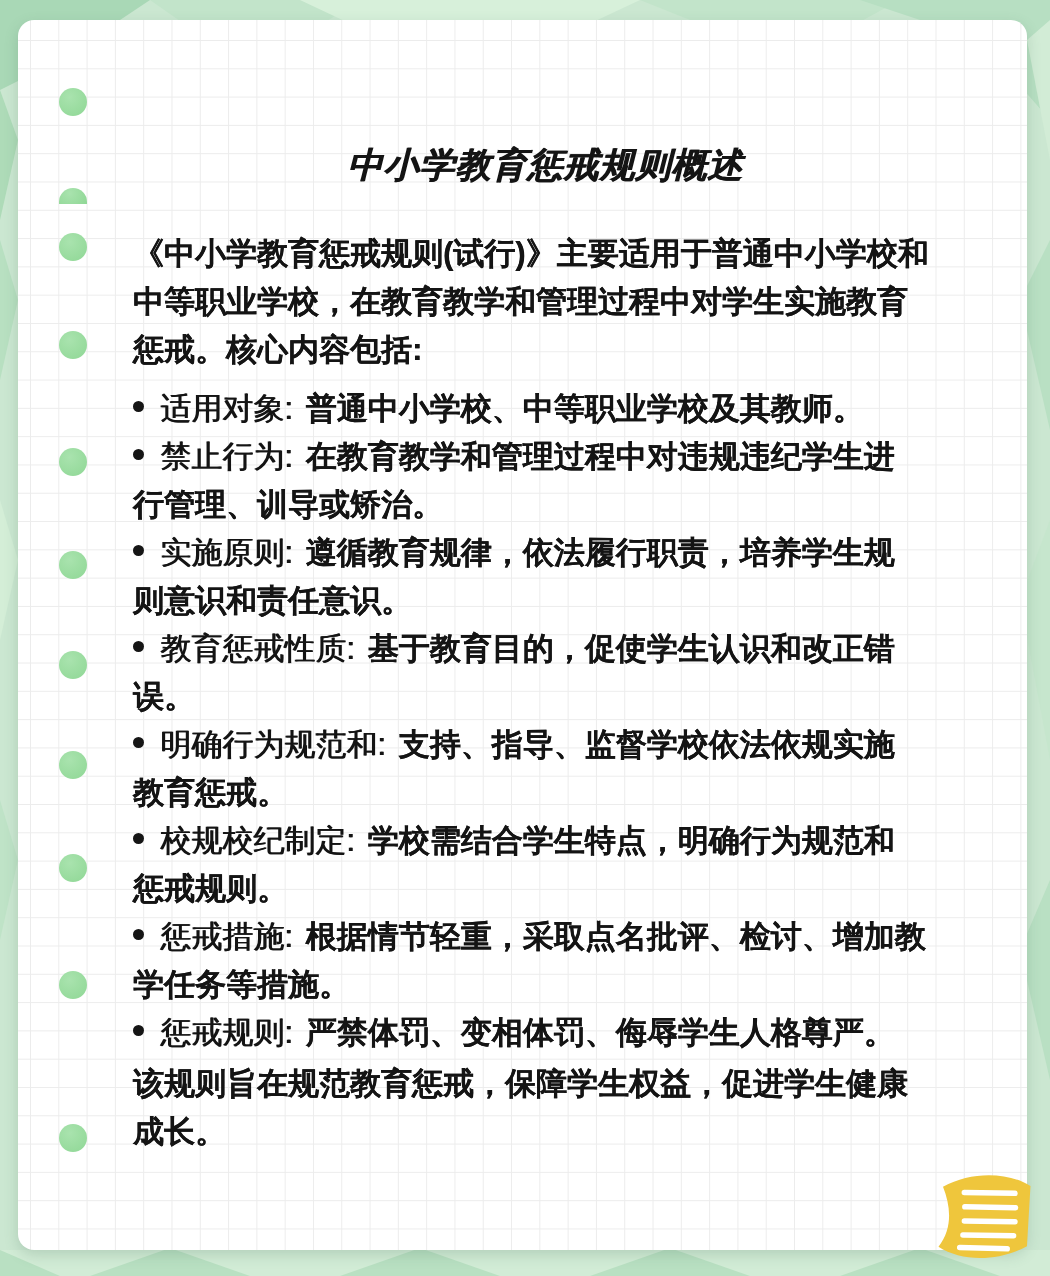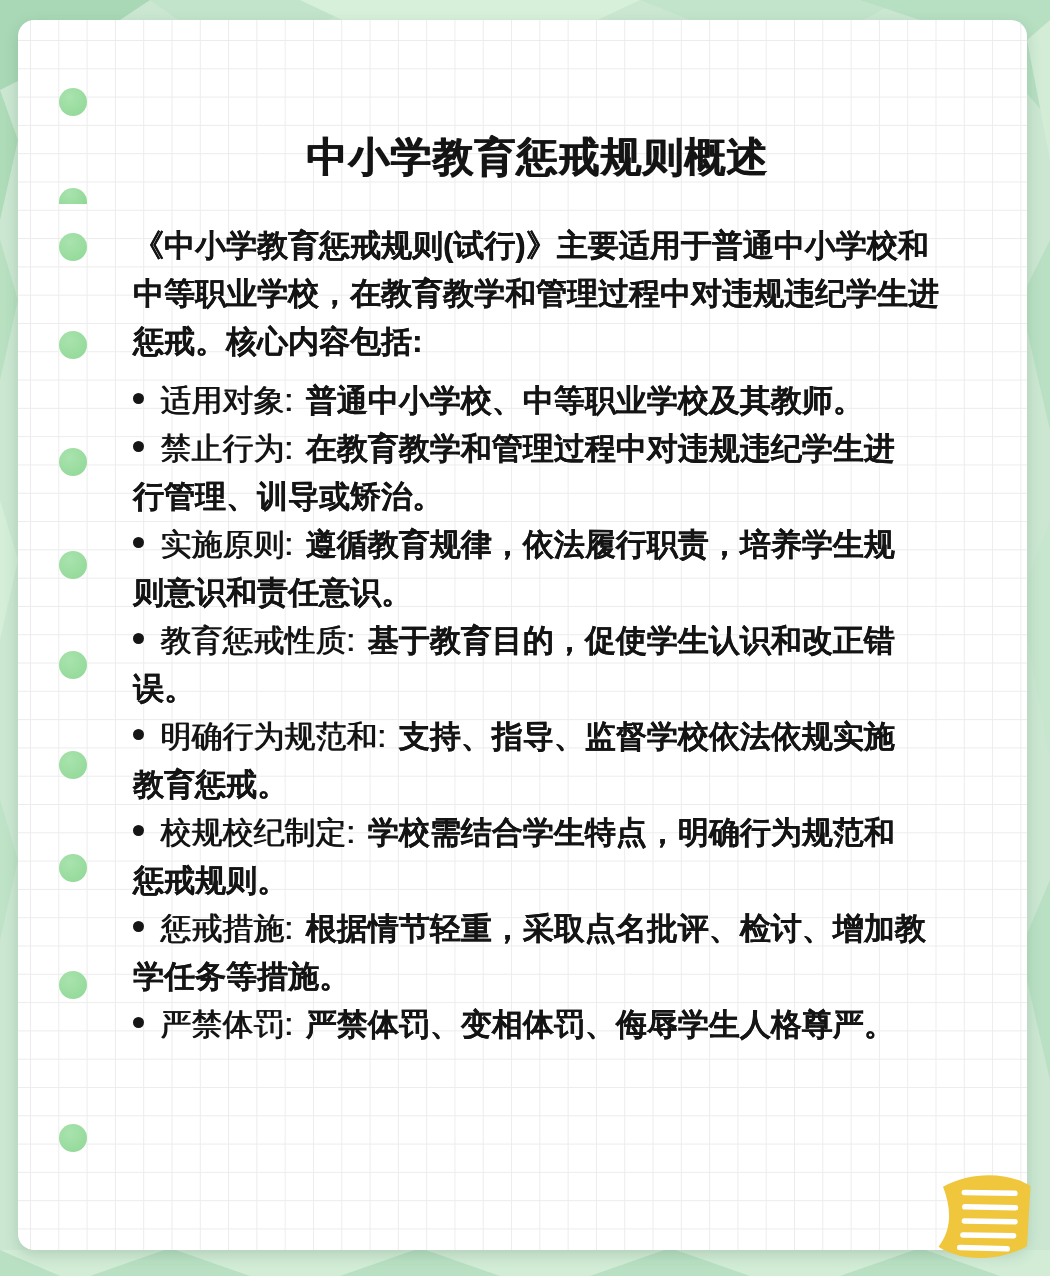--- a/index.html
+++ b/index.html
@@ -24,23 +24,24 @@
     position:absolute;left:41px;width:28px;height:28px;border-radius:50%;
     background:radial-gradient(circle at 38% 32%, #a9e3ae, #8fd795);
   }
   .hole.half{height:16px;border-radius:14px 14px 0 0;}
   
   .content{
     position:absolute;left:115px;top:0;width:845px;
     padding-top:106px;color:#141414;
   }
   .title{
-    width:800px;margin:4px;text-align:center;
-    font-size:41px;line-height:54px;font-weight:900;letter-spacing:1px;
+    width:800px;margin:12px;text-align:center;
+    font-size:35px;line-height:54px;font-weight:900;letter-spacing:1px;
     text-shadow:0.9px 0 currentColor;
+    font-style:italic;
   }
   .intro{
     margin:38px 0 0 0;font-size:31px;line-height:48px;font-weight:700;
     white-space:pre-line;text-shadow:0.3px 0 currentColor;
   }
   ul.points{list-style:none;margin:11px 0 0 0;padding:0;}
   ul.points li{
     font-size:31px;line-height:48px;font-weight:700;
     text-shadow:0.3px 0 currentColor;
   }
@@ -100,40 +101,42 @@
     <span class="hole" style="top:631px"></span>
     <span class="hole" style="top:731px"></span>
     <span class="hole" style="top:834px"></span>
     <span class="hole" style="top:951px"></span>
     <span class="hole" style="top:1104px"></span>
 
     <div class="content">
       <h1 class="title">中小学教育惩戒规则概述</h1>
 
       <p class="intro">《中小学教育惩戒规则(试行)》主要适用于普通中小学校和
-中等职业学校，在教育教学和管理过程中对违规违纪学生进
+中等职业学校，在教育教学和管理过程中对学生实施教育
 惩戒。核心内容包括:</p>
 
       <ul class="points">
         <li><span class="b-label">适用对象:</span><span class="b-text">普通中小学校、中等职业学校及其教师。</span></li>
         <li><span class="b-label">禁止行为:</span><span class="b-text">在教育教学和管理过程中对违规违纪学生进
 行管理、训导或矫治。</span></li>
         <li><span class="b-label">实施原则:</span><span class="b-text">遵循教育规律，依法履行职责，培养学生规
 则意识和责任意识。</span></li>
         <li><span class="b-label">教育惩戒性质:</span><span class="b-text">基于教育目的，促使学生认识和改正错
 误。</span></li>
         <li><span class="b-label">明确行为规范和:</span><span class="b-text">支持、指导、监督学校依法依规实施
 教育惩戒。</span></li>
         <li><span class="b-label">校规校纪制定:</span><span class="b-text">学校需结合学生特点，明确行为规范和
 惩戒规则。</span></li>
         <li><span class="b-label">惩戒措施:</span><span class="b-text">根据情节轻重，采取点名批评、检讨、增加教
 学任务等措施。</span></li>
-        <li><span class="b-label">严禁体罚:</span><span class="b-text">严禁体罚、变相体罚、侮辱学生人格尊严。</span></li>
+        <li><span class="b-label">惩戒规则:</span><span class="b-text">严禁体罚、变相体罚、侮辱学生人格尊严。</span></li>
       </ul>
 
+      <p class="closing">该规则旨在规范教育惩戒，保障学生权益，促进学生健康
+成长。</p>
     </div>
   </div>
 
   <svg class="note-icon" viewBox="0 0 128 118" aria-hidden="true">
     <g transform="rotate(10 64 59)">
       <path d="M20,34 C45,14 80,8 106,18 L113,78 C88,98 52,105 26,94 C37,73 31,52 20,34 Z" fill="#efc63c"></path>
       <g stroke="#ffffff" stroke-width="5.5" stroke-linecap="round">
         <line x1="42" y1="36" x2="92" y2="28"></line>
         <line x1="45" y1="50" x2="95" y2="42"></line>
         <line x1="47" y1="64" x2="97" y2="56"></line>

